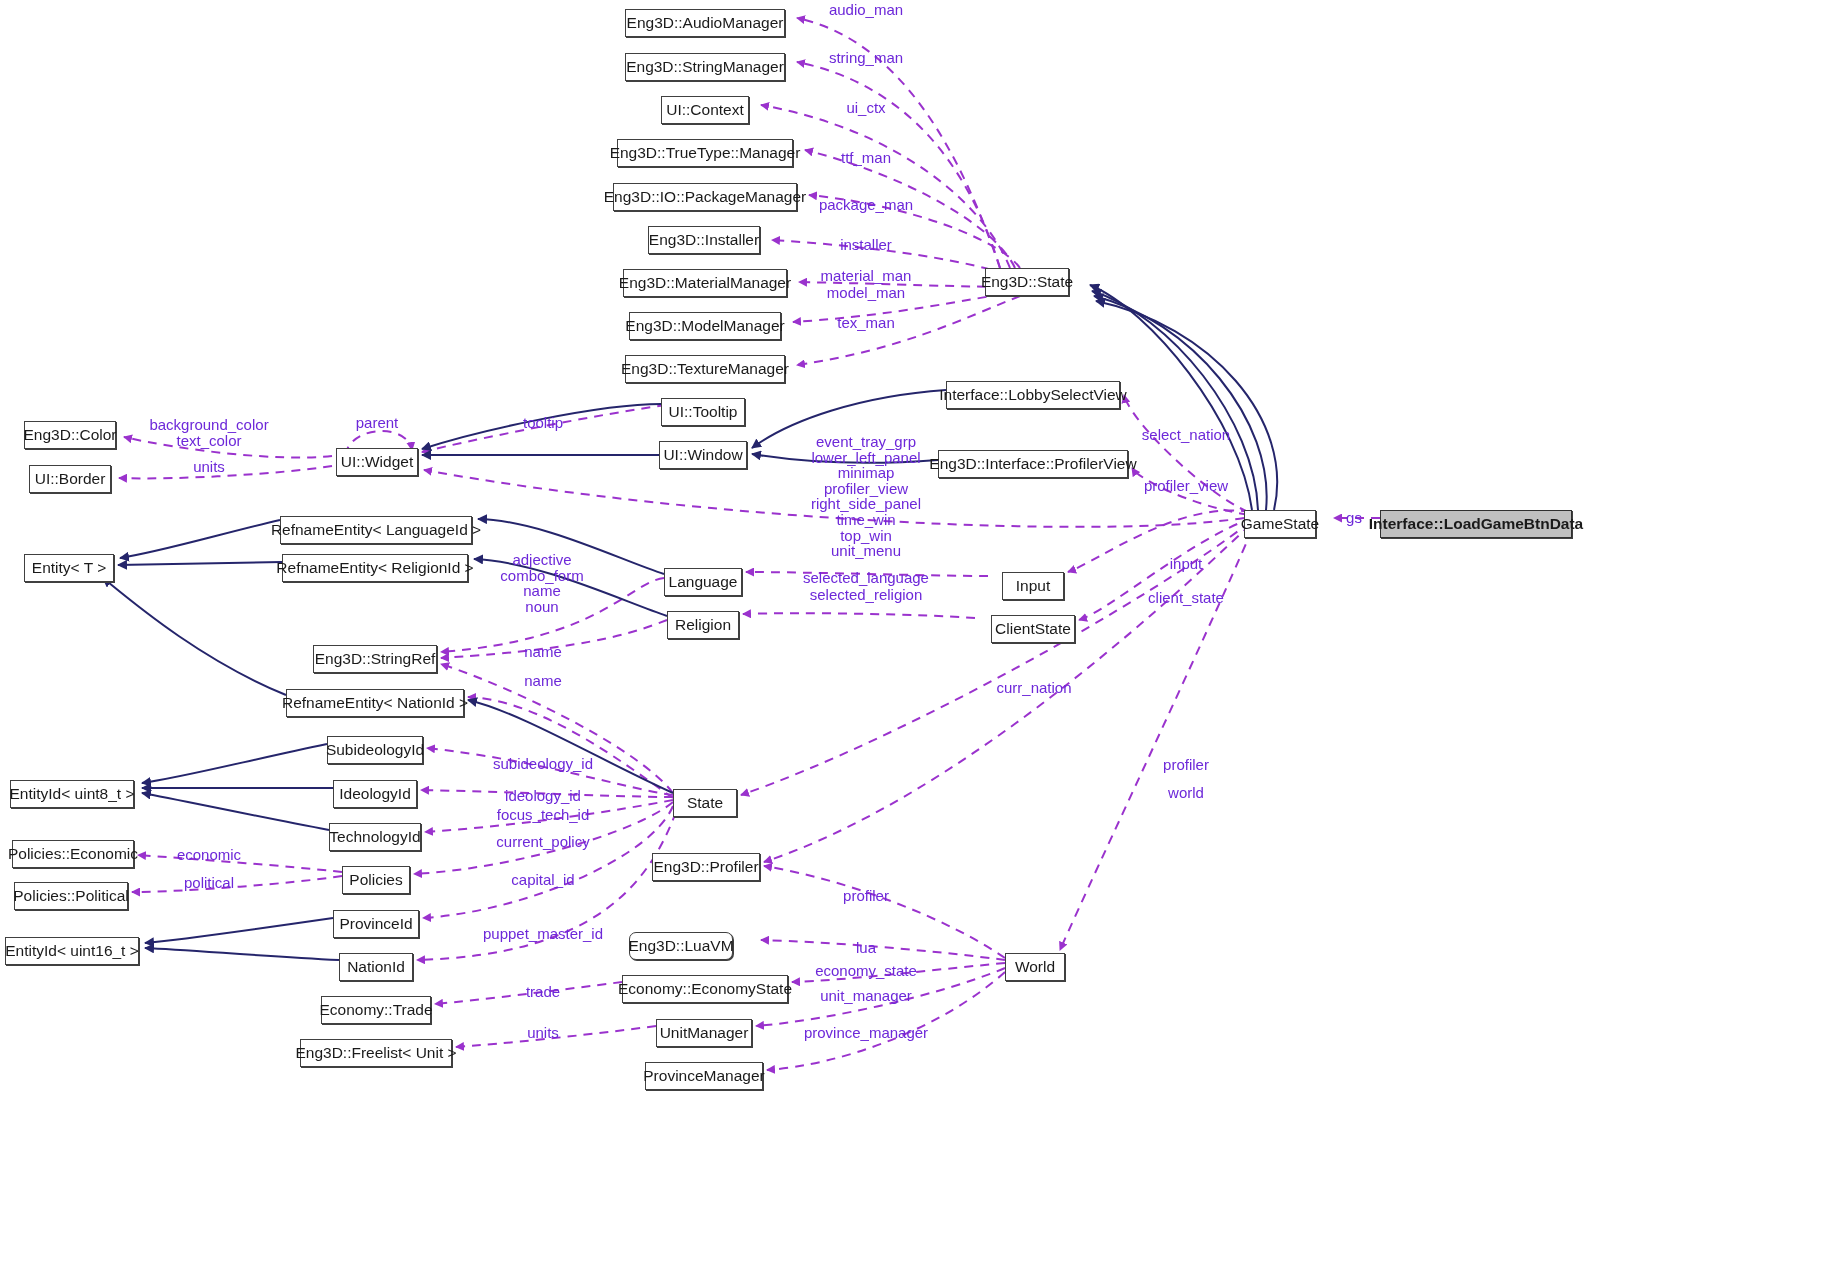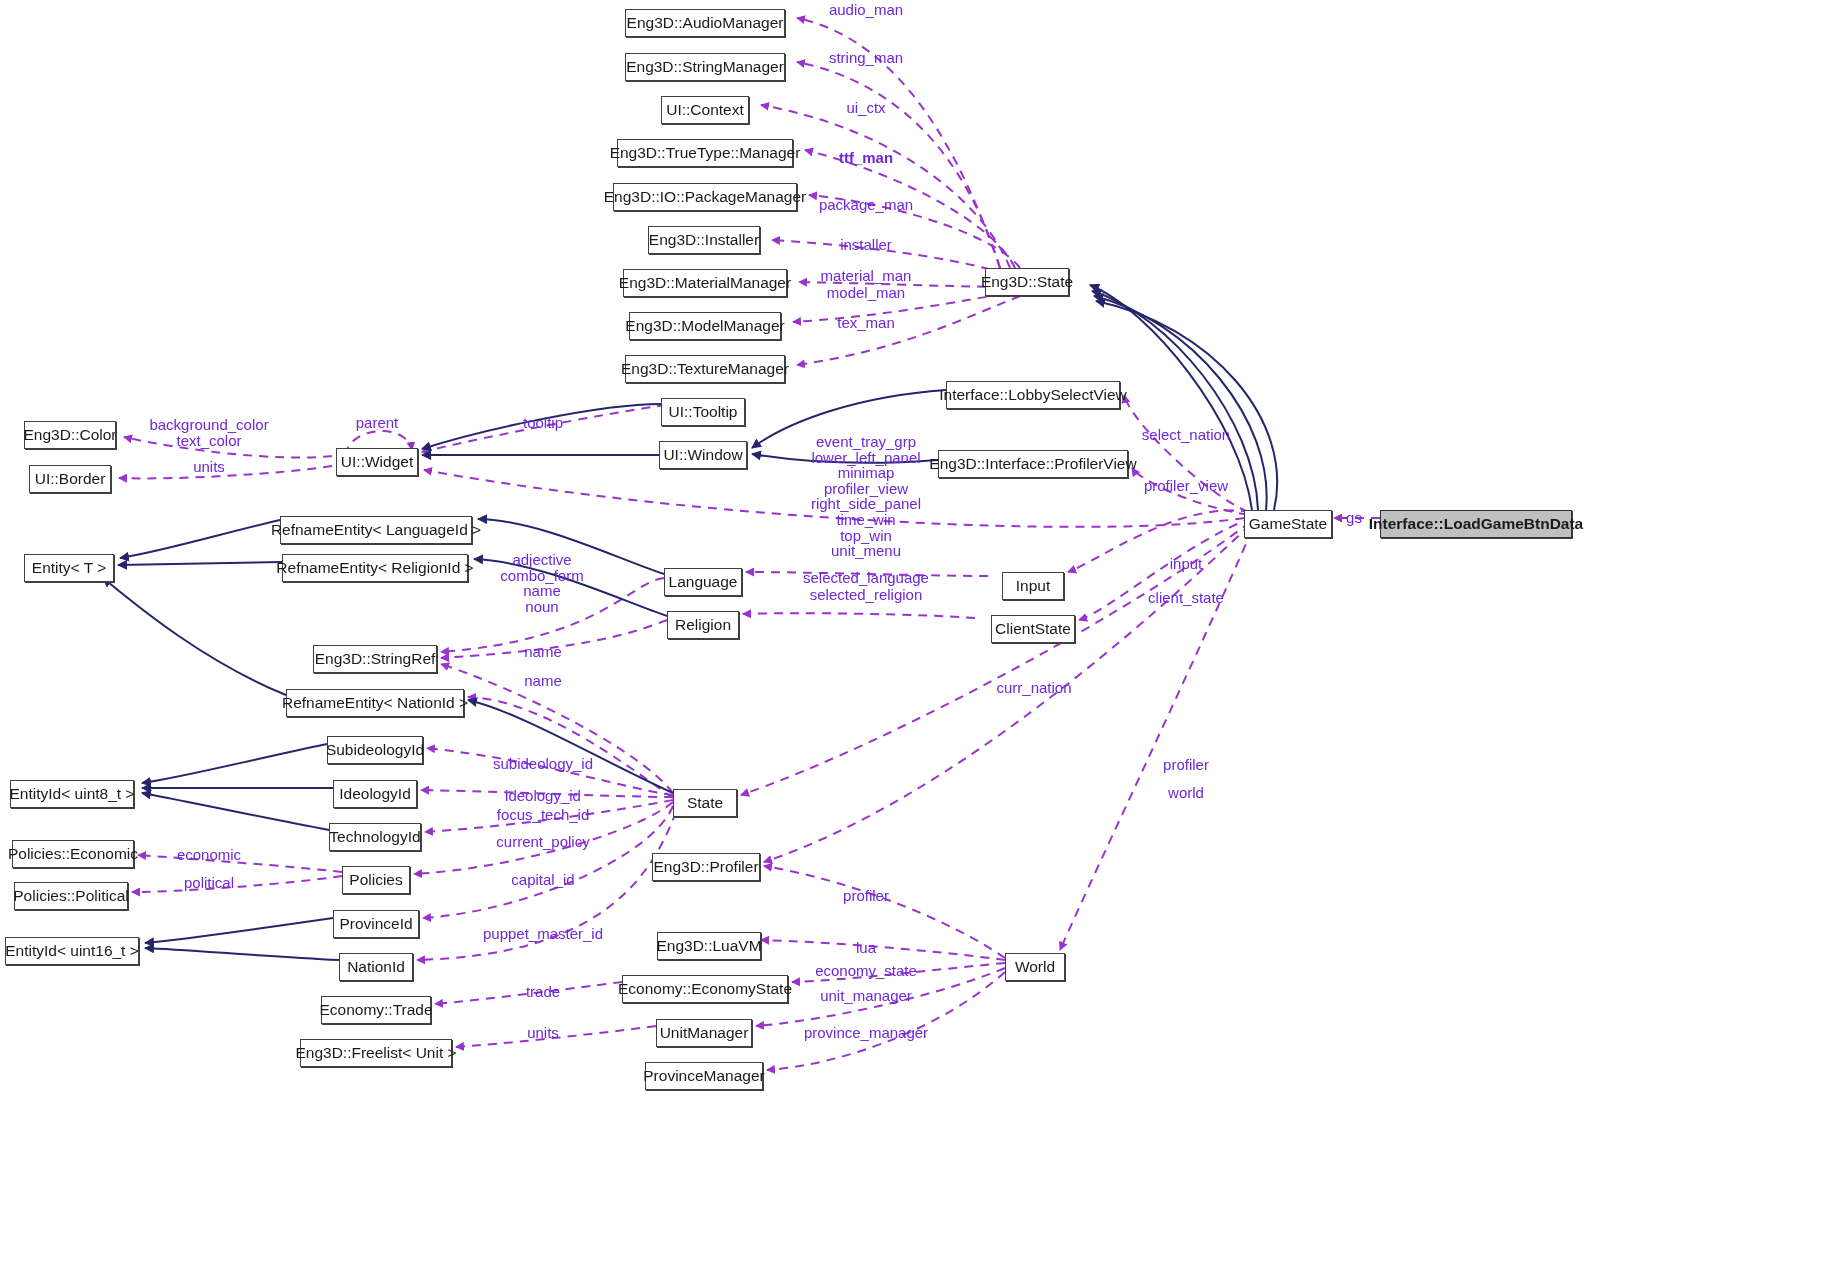--- a/index.html
+++ b/index.html
@@ -196,21 +196,21 @@
       </div>
       <div class="node" style="left: 659px; top: 441px; width: 88px;">
         <span>UI::Window</span>
       </div>
       <div class="node" style="left: 946px; top: 381px; width: 174px;">
         <span>Interface::LobbySelectView</span>
       </div>
       <div class="node" style="left: 938px; top: 450px; width: 190px;">
         <span>Eng3D::Interface::ProfilerView</span>
       </div>
-      <div class="node" style="left: 1244px; top: 510px; width: 88px;">
+      <div class="node" style="left: 1244px; top: 510px; width: 72px;">
         <span>GameState</span>
       </div>
       <div class="node highlight" style="left: 1380px; top: 510px; width: 192px;">
         <span>Interface::LoadGameBtnData</span>
       </div>
       <div class="node" style="left: 24px; top: 421px; width: 92px;">
         <span>Eng3D::Color</span>
       </div>
       <div class="node" style="left: 29px; top: 465px; width: 82px;">
         <span>UI::Border</span>
@@ -280,41 +280,41 @@
       </div>
       <div class="node" style="left: 321px; top: 996px; width: 110px;">
         <span>Economy::Trade</span>
       </div>
       <div class="node" style="left: 300px; top: 1039px; width: 152px;">
         <span>Eng3D::Freelist&lt; Unit &gt;</span>
       </div>
       <div class="node" style="left: 652px; top: 853px; width: 108px;">
         <span>Eng3D::Profiler</span>
       </div>
-      <div class="node" style="left: 657px; top: 932px; width: 104px;">
+      <div class="node" style="left: 629px; top: 932px; width: 104px; border-radius: 7px;">
         <span>Eng3D::LuaVM</span>
       </div>
       <div class="node" style="left: 622px; top: 975px; width: 166px;">
         <span>Economy::EconomyState</span>
       </div>
       <div class="node" style="left: 656px; top: 1019px; width: 96px;">
         <span>UnitManager</span>
       </div>
       <div class="node" style="left: 645px; top: 1062px; width: 118px;">
         <span>ProvinceManager</span>
       </div>
       <div class="node" style="left: 1005px; top: 953px; width: 60px;">
         <span>World</span>
       </div>
     </div>
   <div id="labels-layer">
       <div class="elabel" style="left: 866px; top: 10px;">audio_man</div>
       <div class="elabel" style="left: 866px; top: 58px;">string_man</div>
       <div class="elabel" style="left: 866px; top: 108px;">ui_ctx</div>
-      <div class="elabel" style="left: 866px; top: 158px; font-weight: bold;">ttf_man</div>
+      <div class="elabel" style="left: 866px; top: 158px;">ttf_man</div>
       <div class="elabel" style="left: 866px; top: 205px;">package_man</div>
       <div class="elabel" style="left: 866px; top: 245px;">installer</div>
       <div class="elabel" style="left: 866px; top: 276px;">material_man</div>
       <div class="elabel" style="left: 866px; top: 293px;">model_man</div>
       <div class="elabel" style="left: 866px; top: 323px;">tex_man</div>
       <div class="elabel" style="left: 209px; top: 433px;">background_color
 text_color</div>
       <div class="elabel" style="left: 209px; top: 467px;">units</div>
       <div class="elabel" style="left: 377px; top: 423px;">parent</div>
       <div class="elabel" style="left: 543px; top: 423px;">tooltip</div>

